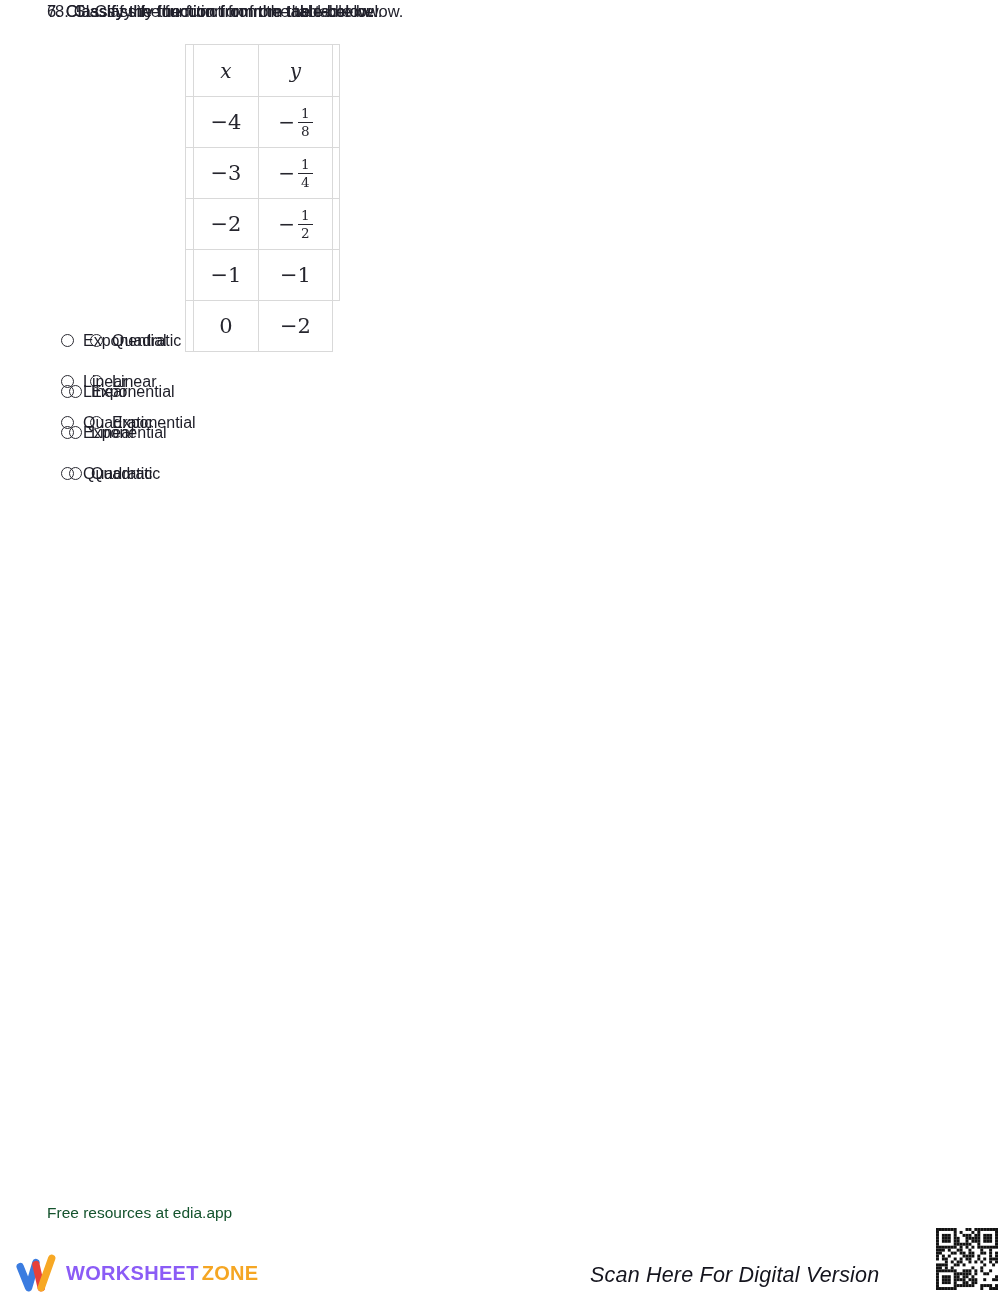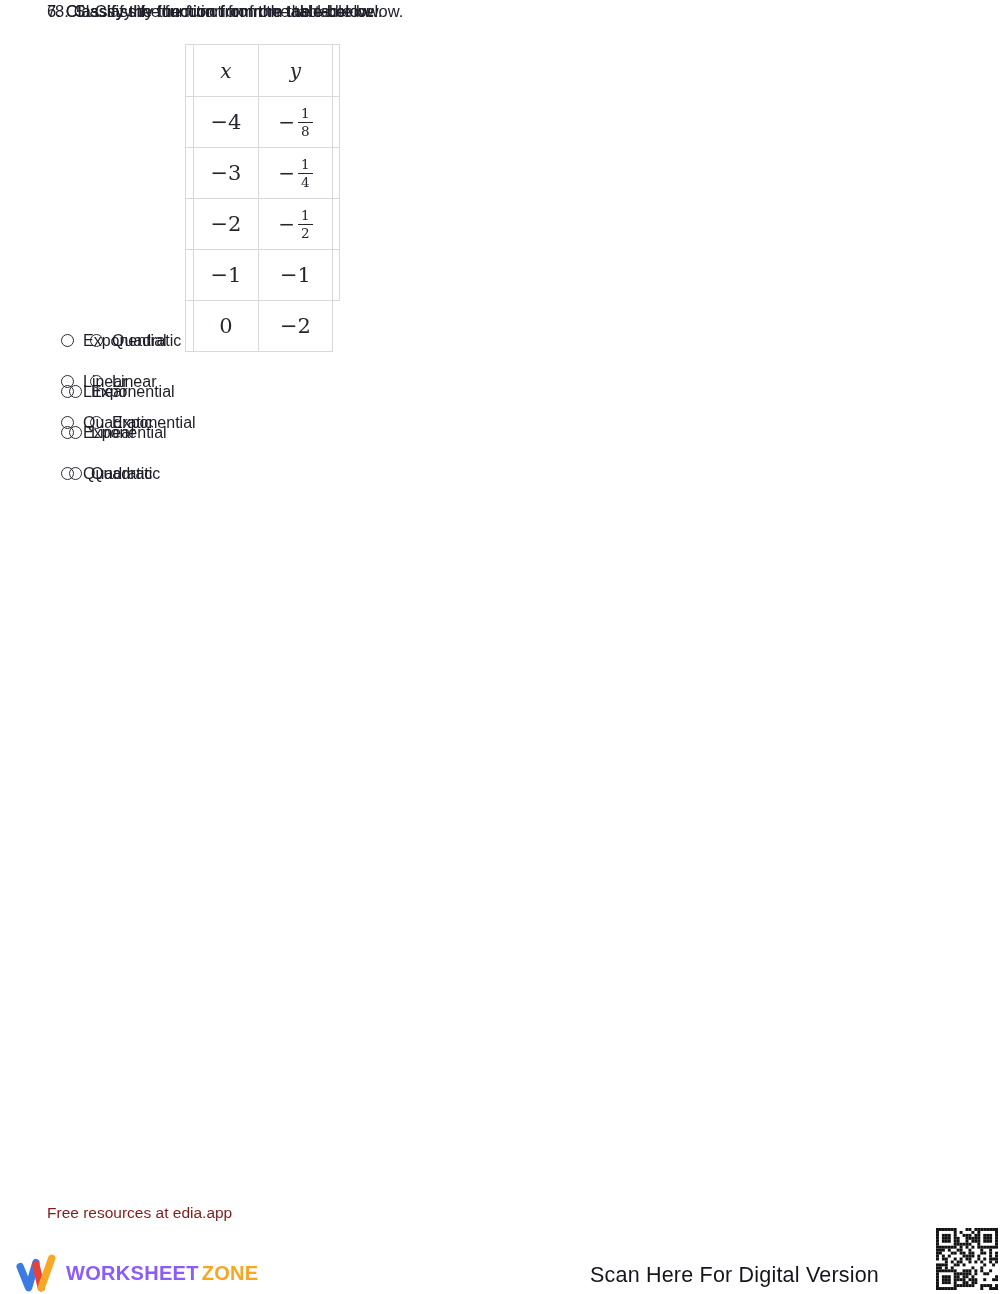--- a/index.html
+++ b/index.html
@@ -45,27 +45,27 @@
 
   .options { margin:31px 0 0 61px; }
   .option { display:flex; align-items:center; margin-bottom:24px; height:17px; cursor:pointer; }
   .radio {
     width:13px; height:13px; border:1.8px solid #2b2b33; border-radius:50%;
     background:transparent; flex:0 0 auto;
   }
   .opt-label { margin-left:9px; font-size:16px; color:#1d1d27; }
 
   
-  .footer-lines { position:absolute; left:47px; top:1201px; font-size:15.5px; line-height:24px; color:#7f1d1d; }
+  .footer-lines { position:absolute; left:47px; top:1201px; font-size:15.5px; line-height:24px; color:#14532d; }
   .logo { position:absolute; left:14px; top:1253px; display:flex; align-items:center; height:40px; }
   .logo-mark { width:46px; height:40px; }
   .logo-text { font-size:20px; font-weight:800; letter-spacing:0.3px; margin-left:6px; white-space:nowrap; }
   .logo-text .lt-blue   { color:#8b5cf6; }
   .logo-text .lt-orange { color:#f5a623; margin-left:3px; }
-  .scan-text { position:absolute; left:590px; top:1263px; font-size:21.5px; color:#15151e; letter-spacing:0.2px; }
+  .scan-text { position:absolute; left:590px; top:1263px; font-size:21.5px; color:#15151e; letter-spacing:0.2px;font-style:italic; }
   .qr { position:absolute; left:936px; top:1228px; width:62px; height:62px; }
 </style>
 </head>
 <body>
 
 <div class="sheet">
 
   <section class="question" id="q0">
     <p class="q-title"><span>5.</span> <span>Classify the function from the table below.</span></p>
     <div class="tbl-wrap">

